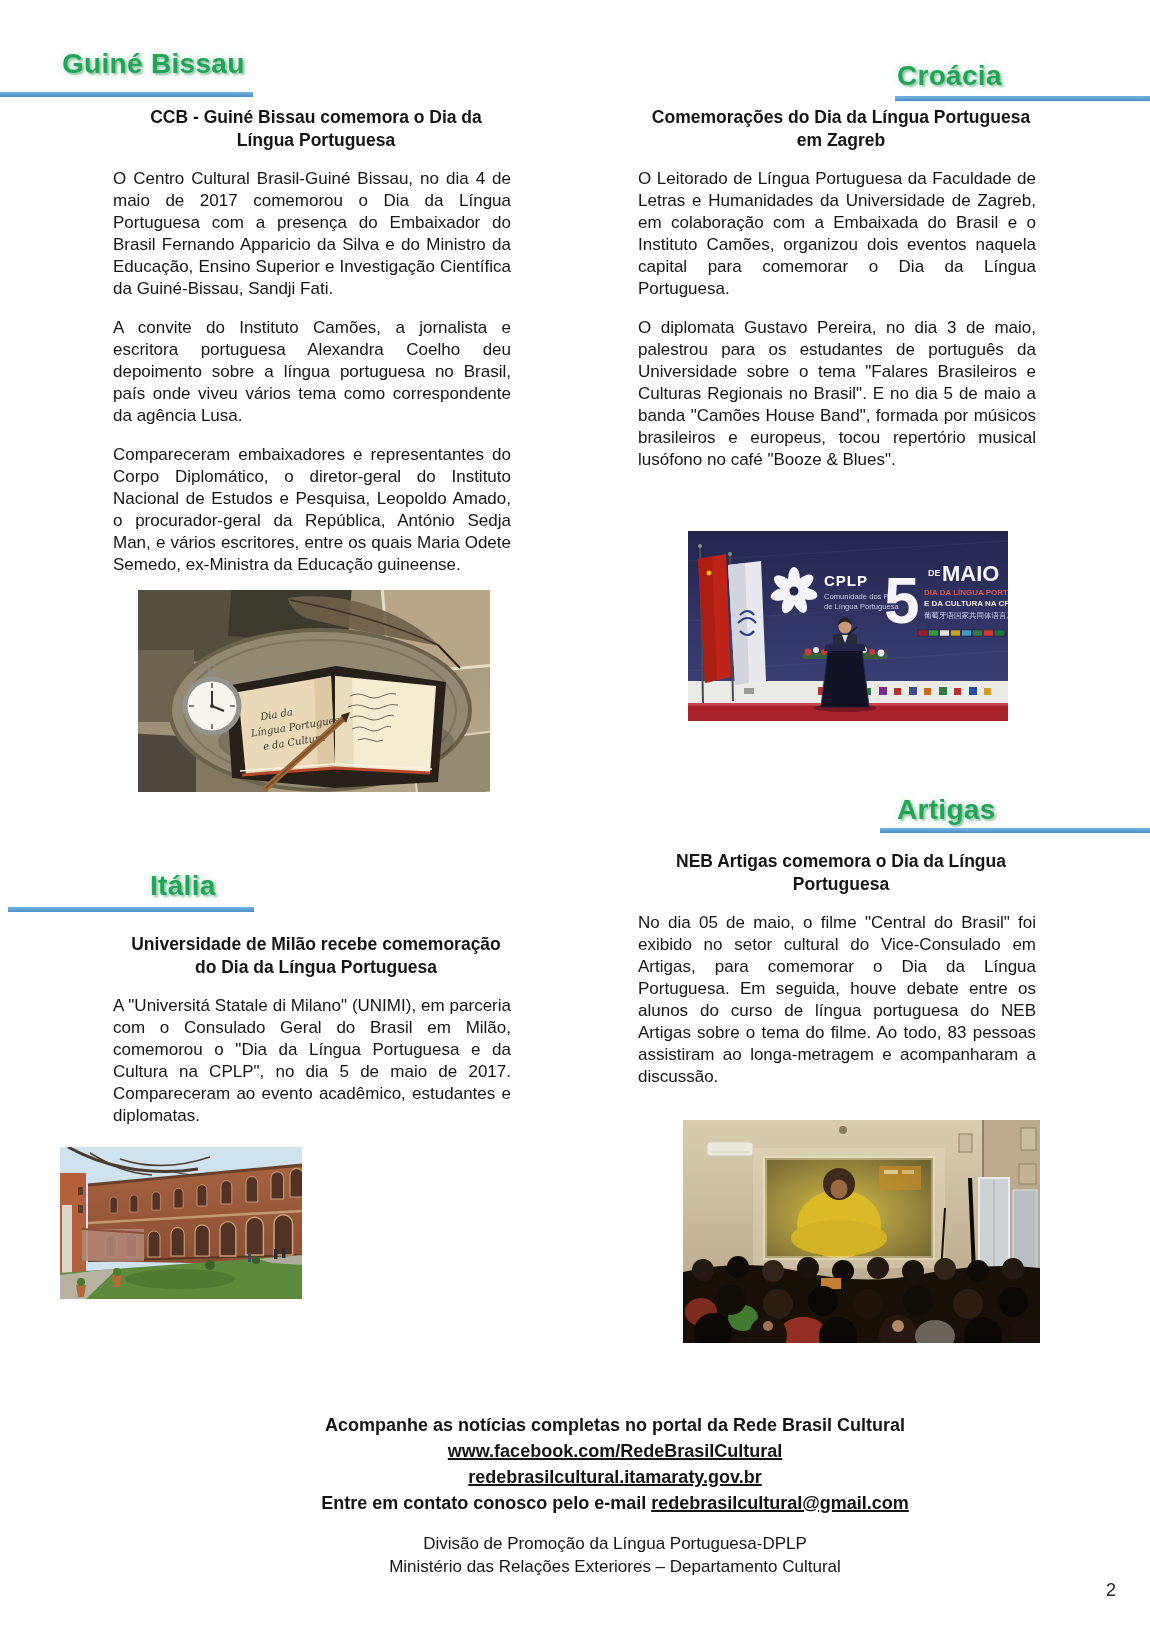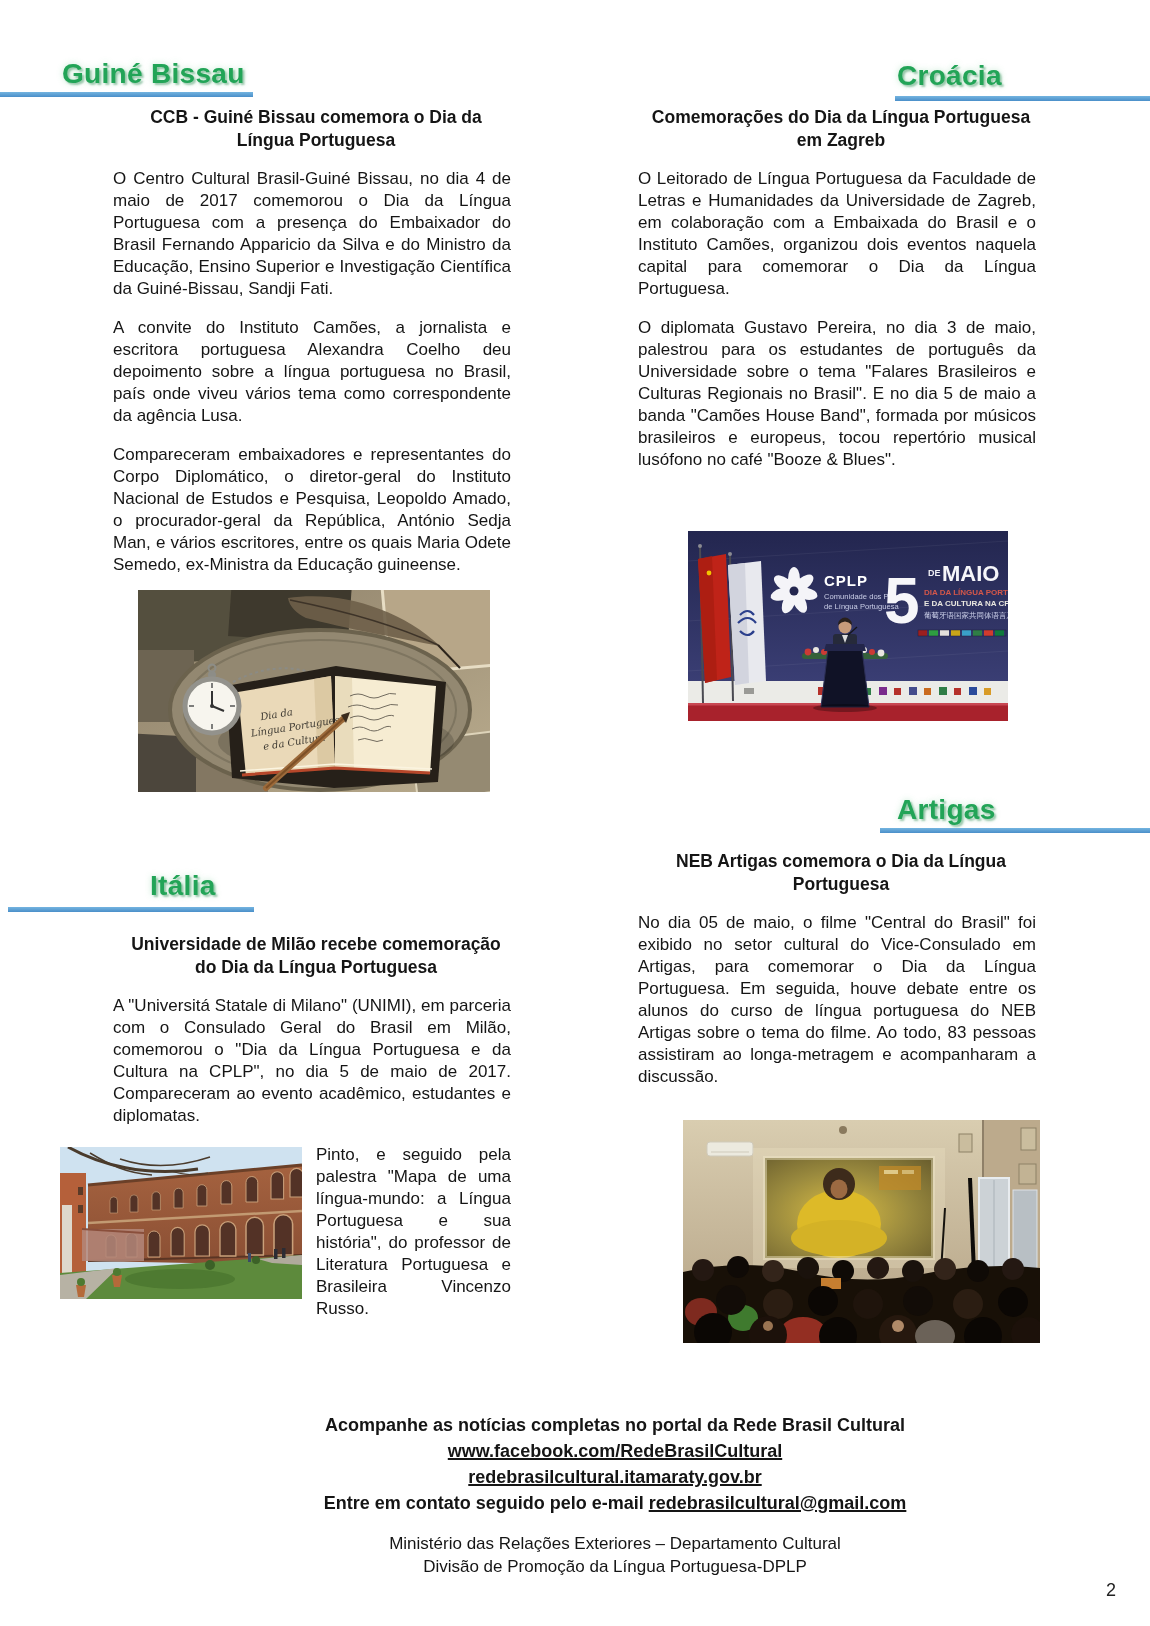--- a/index.html
+++ b/index.html
@@ -25,21 +25,21 @@
   .ministry{margin-top:16px;}
   .page-num{position:absolute;left:1106px;top:1580px;font-size:18px;color:#222;}
   svg text{font-family:"Liberation Sans",sans-serif;}
   svg text.hand{font-family:"DejaVu Serif",serif;font-style:italic;}
 </style>
 </head>
 <body>
 
 <div class="page">
 
-  <div class="sec-title" style="left:62px;top:58px;text-align:right;">Guiné Bissau</div>
+  <div class="sec-title" style="left:62px;top:48px;text-align:right;">Guiné Bissau</div>
   <div class="sec-line" style="left:0;top:92px;width:253px;"></div>
 
   <div class="sec-title" style="left:897px;top:60px;">Croácia</div>
   <div class="sec-line" style="left:895px;top:96px;width:255px;"></div>
 
   <div class="sec-title" style="left:150px;top:870px;">Itália</div>
   <div class="sec-line" style="left:8px;top:907px;width:246px;"></div>
 
   <div class="sec-title" style="left:897px;top:794px;">Artigas</div>
   <div class="sec-line" style="left:880px;top:828px;width:270px;"></div>
@@ -297,21 +297,20 @@
           <path d="M60 12 C 90 22, 120 20, 150 10" stroke-width="1.5"></path>
           <path d="M30 6 C 50 18, 66 26, 92 28" stroke-width="1.5"></path>
           <path d="M110 24 q 20 6 38 2" stroke-width="1"></path>
         </g>
         <g fill="#2c2c34">
           <rect x="214" y="102" width="3.5" height="10"></rect>
             <rect x="222" y="101" width="3.5" height="10"></rect>
           <rect x="188" y="106" width="3" height="9" fill="#3a4a68"></rect>
         </g>
       </svg>
-      <span>Pinto, e seguido pela palestra "Mapa de uma língua-mundo: a Língua Portuguesa e sua história", do professor de Literatura Portuguesa e Brasileira Vincenzo Russo.</span>
     </div>
   </div>
 
   <div class="col" style="left:630px;top:850px;">
     <div class="art-heading">NEB Artigas comemora o Dia da Língua Portuguesa</div>
     <p class="no-gap">No dia 05 de maio, o filme "Central do Brasil" foi exibido no setor cultural do Vice-Consulado em Artigas, para comemorar o Dia da Língua Portuguesa. Em seguida, houve debate entre os alunos do curso de língua portuguesa do NEB Artigas sobre o tema do filme. Ao todo, 83 pessoas assistiram ao longa-metragem e acompanharam a discussão.</p>
 
     <svg class="photo photo-cinema" viewBox="0 0 357 223">
       <defs>
         <linearGradient id="ci-wall" x1="0" y1="0" x2="0" y2="1">
@@ -387,22 +386,22 @@
         <circle cx="215" cy="206" r="6" fill="#b08a68"></circle>
           <circle cx="85" cy="206" r="5" fill="#9a7452"></circle>
       </g>
     </svg>
   </div>
 
   <div class="footer">
     <div class="f-bold">Acompanhe as notícias completas no portal da Rede Brasil Cultural</div>
     <div><a class="f-link">www.facebook.com/RedeBrasilCultural</a></div>
     <div><a class="f-link">redebrasilcultural.itamaraty.gov.br</a></div>
-    <div class="f-bold"><span>Entre em contato seguido pelo e-mail </span><a class="f-link">redebrasilcultural@gmail.com</a></div>
+    <div class="f-bold"><span>Entre em contato conosco pelo e-mail </span><a class="f-link">redebrasilcultural@gmail.com</a></div>
     <div class="ministry">
+      <div class="f-reg">Divisão de Promoção da Língua Portuguesa-DPLP</div>
       <div class="f-reg">Ministério das Relações Exteriores – Departamento Cultural</div>
-      <div class="f-reg">Divisão de Promoção da Língua Portuguesa-DPLP</div>
     </div>
   </div>
 
   <div class="page-num">2</div>
 
 </div>
 
 </body></html>

